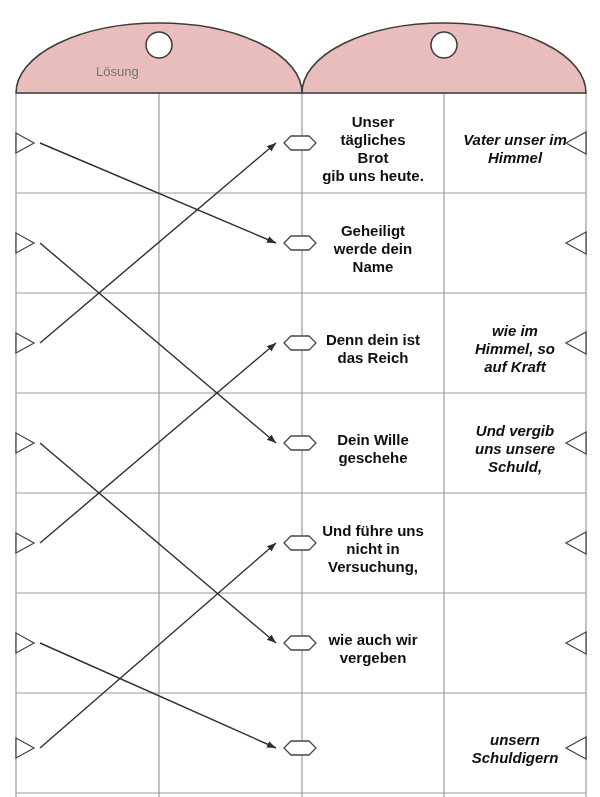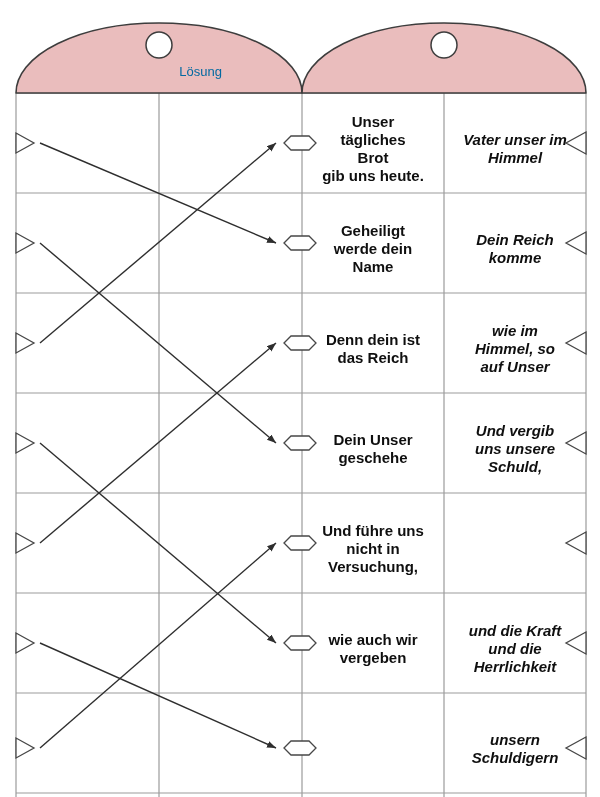--- a/index.html
+++ b/index.html
@@ -2,22 +2,22 @@
 <html><head>
 <meta charset="utf-8">
 <style>
   html,body{margin:0;padding:0;background:#ffffff;}
   #root{
     position:relative;width:600px;height:797px;background:#ffffff;
     overflow:hidden;font-family:"Liberation Sans",sans-serif;
   }
   #overlay{position:absolute;left:0;top:0;width:600px;height:797px;display:block;}
   .tag-label{
-    position:absolute;left:96px;top:64px;width:126px;text-align:right;
-    font-size:13px;font-weight:normal;color:#0369a1;z-index:3;
+    position:absolute;left:96px;top:64px;width:126px;text-align:left;
+    font-size:13px;font-weight:normal;color:#737373;z-index:3;
   }
   .cell{
     position:absolute;width:142px;height:112px;z-index:2;
     display:flex;align-items:center;justify-content:center;
     text-align:center;white-space:pre-line;
     font-weight:bold;font-size:15px;line-height:18px;color:#0f0f0f;
   }
   .mid{left:302px;}
   .rgt{left:444px;font-style:italic;}
   .row0{top:93px;}  .row1{top:193px;} .row2{top:293px;} .row3{top:393px;}
@@ -84,36 +84,31 @@
 
   <div class="cell mid row0">Unser
 tägliches
 Brot
 gib uns heute.</div>
   <div class="cell mid row2">Denn dein ist
 das Reich</div>
   <div class="cell mid row1">Geheiligt
 werde dein
 Name</div>
-  <div class="cell mid row3">Dein Unser
+  <div class="cell mid row3">Dein Wille
 geschehe</div>
   <div class="cell mid row4">Und führe uns
 nicht in
 Versuchung,</div>
   <div class="cell mid row5">wie auch wir
 vergeben</div>
 
   <div class="cell rgt row0">Vater unser im
 Himmel</div>
-  <div class="cell rgt row1">Dein Reich
-komme</div>
   <div class="cell rgt row2">wie im
 Himmel, so
-auf Unser</div>
+auf Kraft</div>
   <div class="cell rgt row3">Und vergib
 uns unsere
 Schuld,</div>
-  <div class="cell rgt row5">und die Kraft
-und die
-Herrlichkeit</div>
   <div class="cell rgt row6">unsern
 Schuldigern</div>
 </div>
 
 </body></html>

